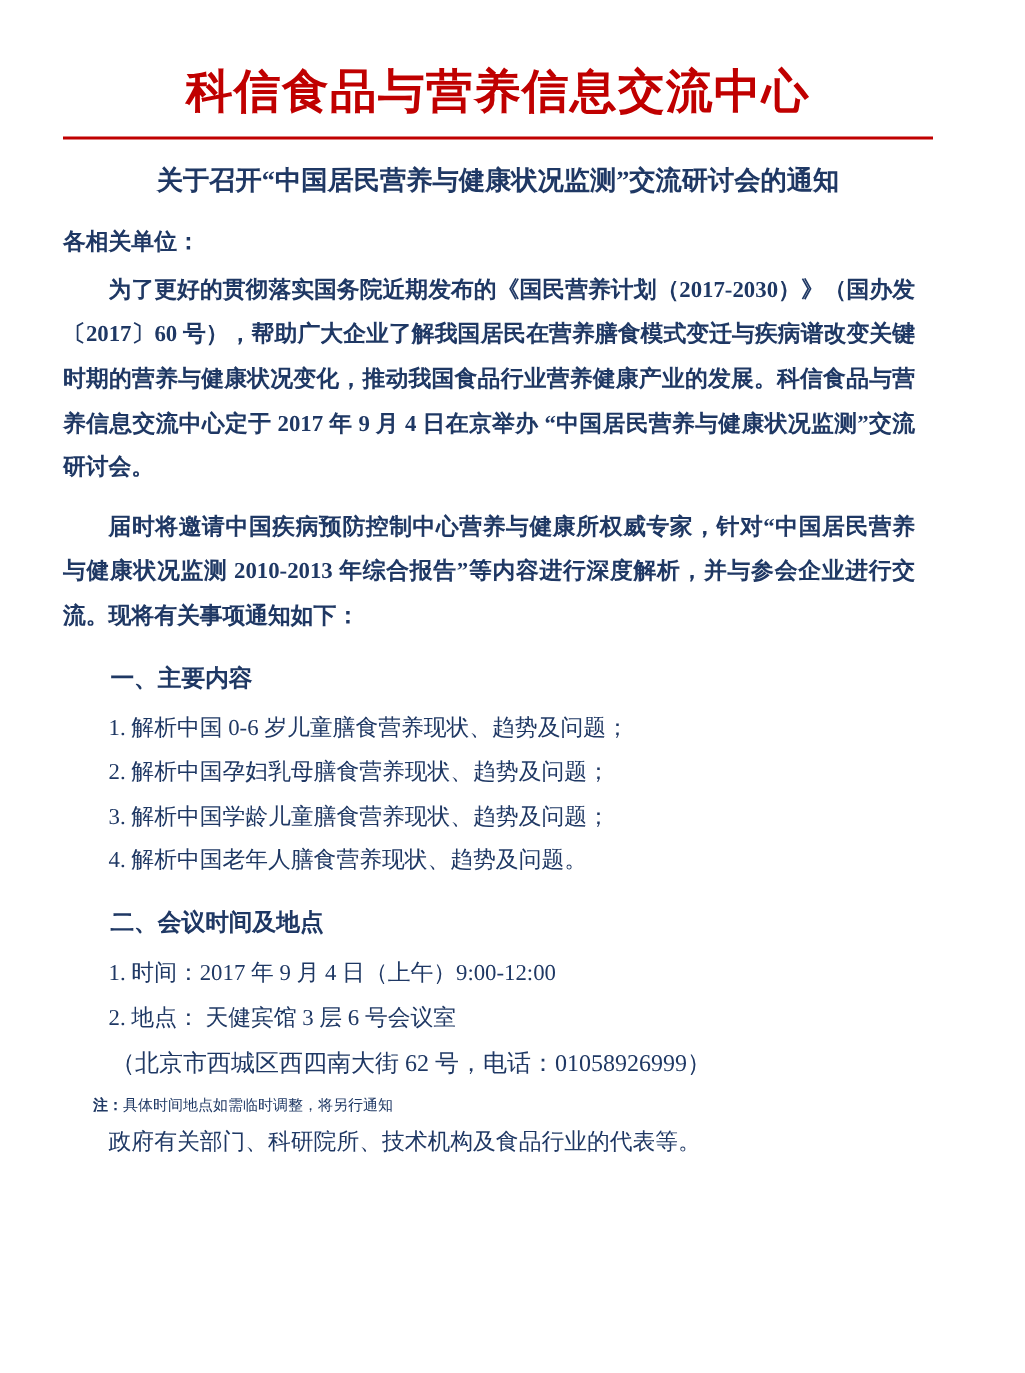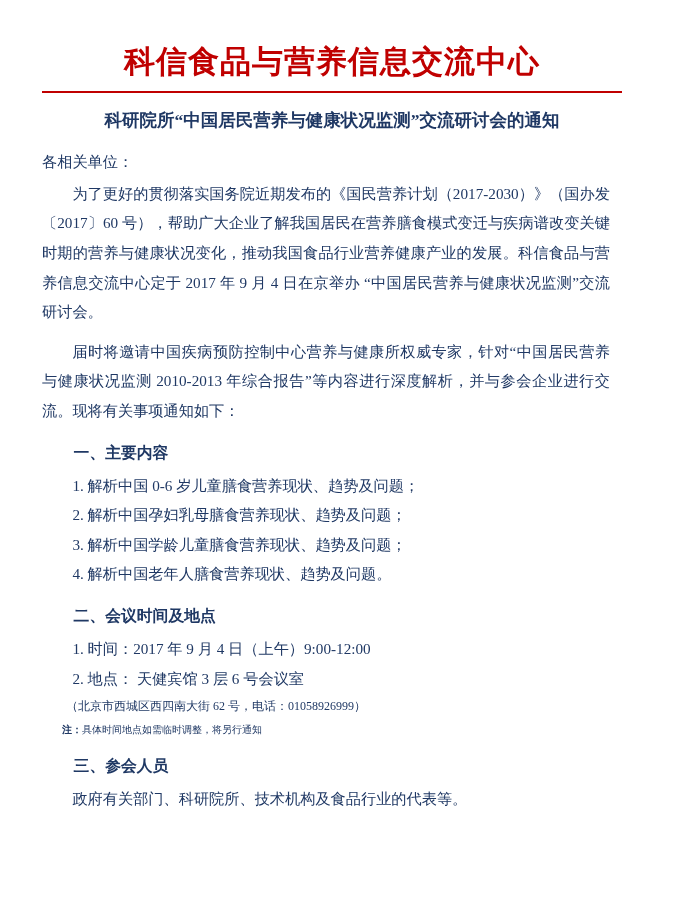--- a/index.html
+++ b/index.html
@@ -43,40 +43,41 @@
     text-align: center;
     line-height: 1.5;
     margin: 0 0 14px 0;
   }
   .body-text {
     color: #1f3864;
     font-size: 15.2px;
     line-height: 1.95;
     text-align: justify;
     margin: 0 12px 2px 0;
+    font-weight: bold;
   }
   .indent2 { text-indent: 2em; }
   .section-head {
     color: #1f3864;
     font-size: 15.8px;
     font-weight: bold;
     line-height: 1.95;
     margin: 12px 0 2px 0;
     text-indent: 2em;
   }
   .list-item {
     color: #1f3864;
     font-size: 15.2px;
     line-height: 1.95;
     text-indent: 2em;
     margin: 0;
   }
   .note-small {
     color: #1f3864;
-    font-size: 12px;
+    font-size: 16px;
     line-height: 1.9;
     text-indent: 2em;
     margin: 2px 0 0 0;
   }
   .note-bold {
     color: #1f3864;
     font-size: 10px;
     line-height: 1.9;
     text-indent: 2em;
     margin: 2px 0 0 0;
@@ -86,21 +87,21 @@
 </style>
 </head>
 <body>
 
 <div class="page">
 
   <h1 class="doc-title">科信食品与营养信息交流中心</h1>
 
   <hr class="title-rule">
 
-  <h2 class="subtitle">科研院所“中国居民营养与健康状况监测”交流研讨会的通知</h2>
+  <h2 class="subtitle">关于召开“中国居民营养与健康状况监测”交流研讨会的通知</h2>
 
   <p class="body-text">各相关单位：</p>
 
   <p class="body-text indent2">为了更好的贯彻落实国务院近期发布的《国民营养计划（2017-2030）》（国办发〔2017〕60 号），帮助广大企业了解我国居民在营养膳食模式变迁与疾病谱改变关键时期的营养与健康状况变化，推动我国食品行业营养健康产业的发展。科信食品与营养信息交流中心定于 2017 年 9 月 4 日在京举办 “中国居民营养与健康状况监测”交流研讨会。</p>
 
   <div class="para-gap"></div>
 
   <p class="body-text indent2">届时将邀请中国疾病预防控制中心营养与健康所权威专家，针对“中国居民营养与健康状况监测 2010-2013 年综合报告”等内容进行深度解析，并与参会企业进行交流。现将有关事项通知如下：</p>
 
   <h3 class="section-head">一、主要内容</h3>
@@ -108,17 +109,16 @@
   <p class="list-item">2. 解析中国孕妇乳母膳食营养现状、趋势及问题；</p>
   <p class="list-item">3. 解析中国学龄儿童膳食营养现状、趋势及问题；</p>
   <p class="list-item">4. 解析中国老年人膳食营养现状、趋势及问题。</p>
 
   <h3 class="section-head">二、会议时间及地点</h3>
   <p class="list-item">1. 时间：2017 年 9 月 4 日（上午）9:00-12:00</p>
   <p class="list-item">2. 地点： 天健宾馆 3 层 6 号会议室</p>
   <p class="note-small">（北京市西城区西四南大街 62 号，电话：01058926999）</p>
   <p class="note-bold"><b>注：</b><span>具体时间地点如需临时调整，将另行通知</span></p>
 
-  <h3 class="section-head">三、参会人员</h3>
   <p class="list-item">政府有关部门、科研院所、技术机构及食品行业的代表等。</p>
 
 
 </div>
 
 </body></html>

